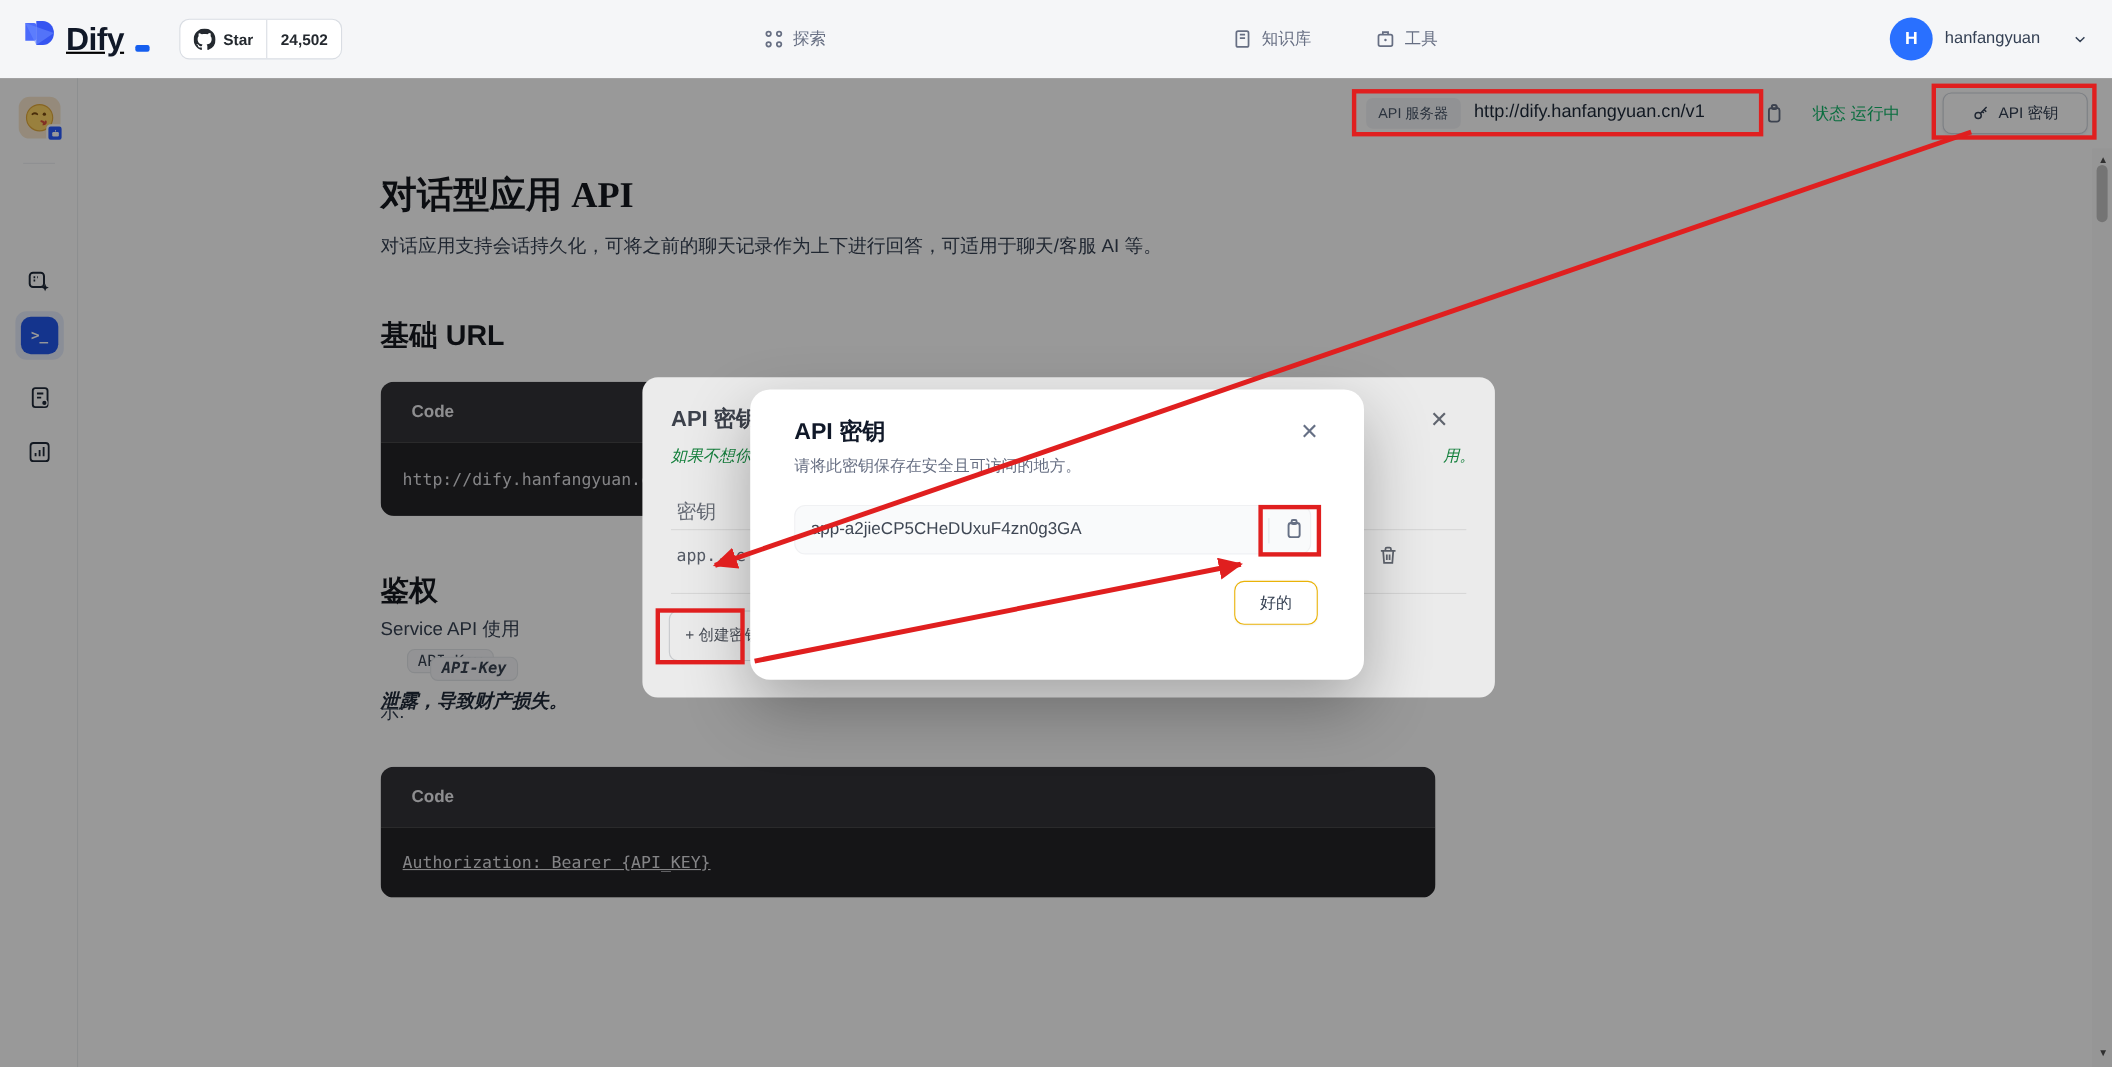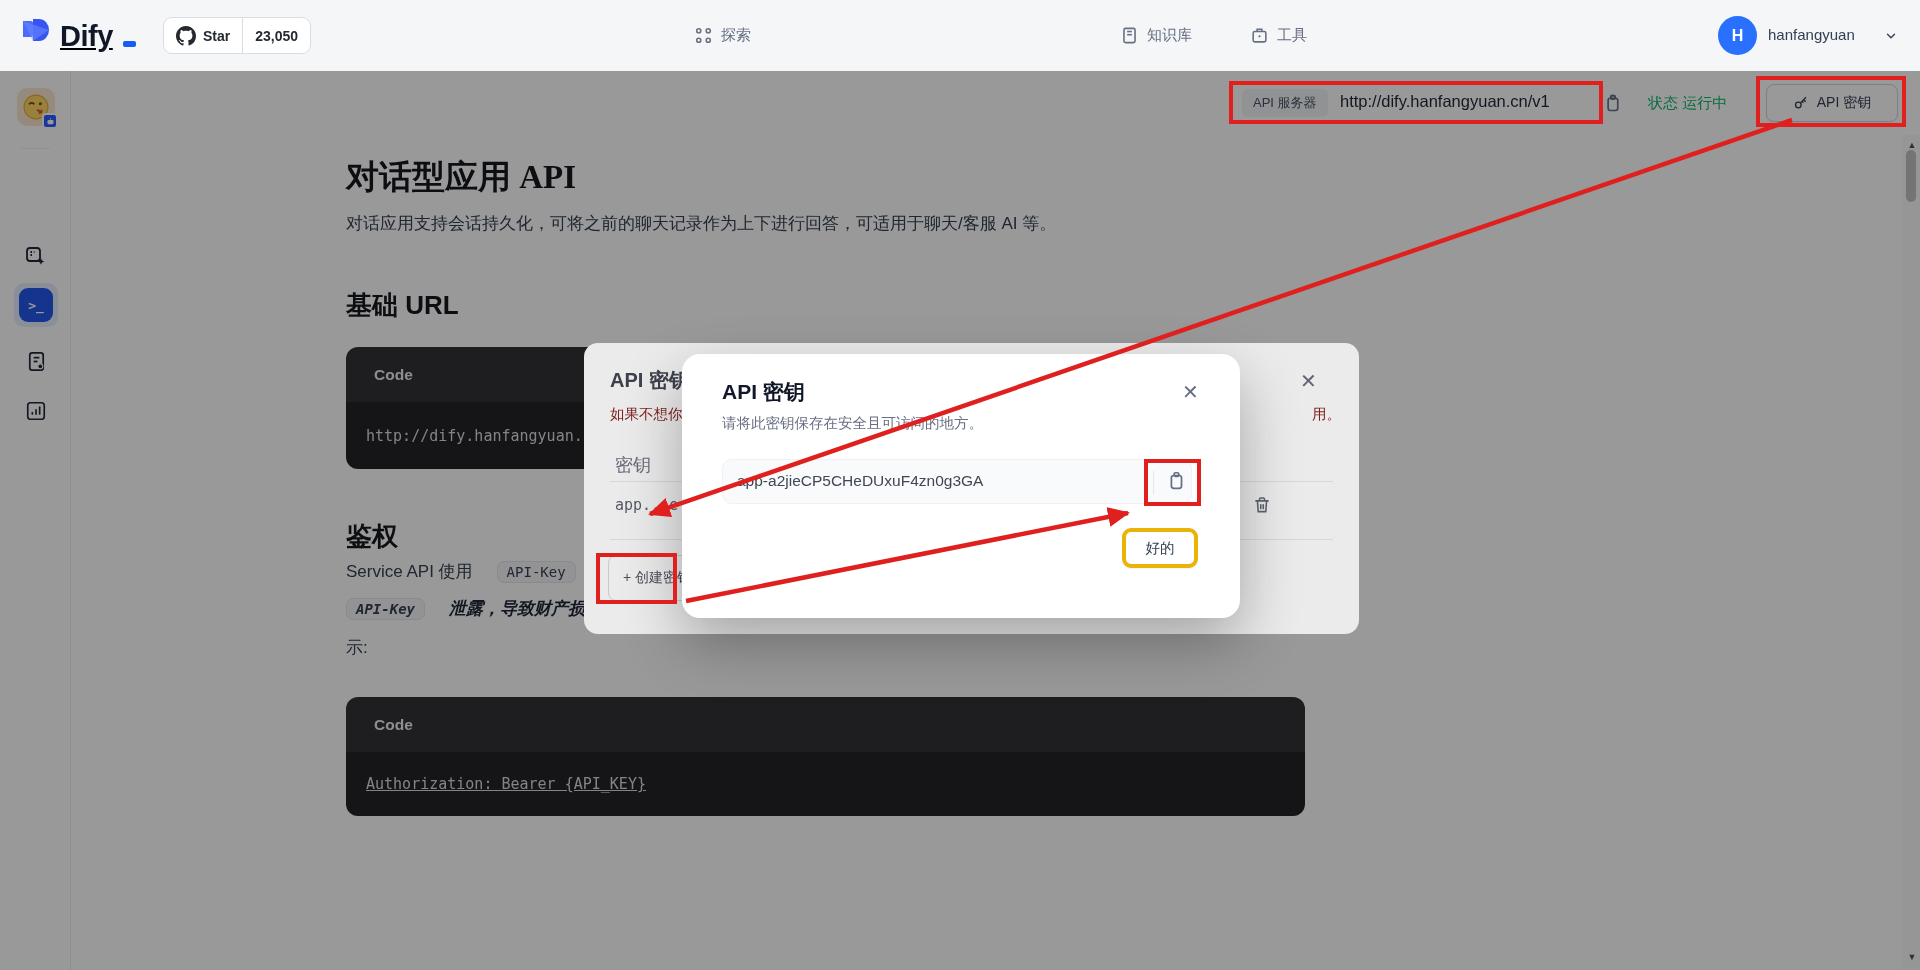--- a/index.html
+++ b/index.html
@@ -40,54 +40,54 @@
   .apikey-btn { position:absolute; left:1695px; top:13px; width:132px; height:38px; background:#fff; border:1px solid #d0d5dd; border-radius:8px; display:flex; align-items:center; justify-content:center; gap:8px; font-size:14px; font-weight:500; color:#344054; cursor:pointer; box-shadow:0 1px 2px rgba(16,24,40,.05); }
 
   
   .doc { position:absolute; left:0; top:0; width:1920px; height:970px; color:#364153; }
   .doc-h1 { position:absolute; left:346px; top:155px; font-size:33px; font-weight:700; color:#15181e;font-family:Liberation Serif, serif; }
   .doc-sub { position:absolute; left:346px; top:212px; font-size:17px; color:#364153; }
   .doc-h2 { position:absolute; left:346px; font-size:26px; font-weight:700; color:#15181e; }
   .codeblock { position:absolute; left:346px; width:959px; border-radius:12px; overflow:hidden; }
   .code-head { height:55px; background:#323237; display:flex; align-items:center; padding-left:28px; font-size:15.5px; font-weight:700; color:#ededf0; }
   .code-body { background:#232327; display:flex; align-items:center; padding-left:20px; font-family:"DejaVu Sans Mono",monospace; font-size:15px; color:#dcdce0; }
-  .auth-line { position:absolute; left:346px; font-size:17px; color:#364153; display:flex; align-items:center; gap:24px; }
+  .auth-line { position:absolute; left:346px; font-size:17px; color:#364153; display:flex; align-items:center; gap:7px;flex-direction:column; }
   .code-pill { font-family:"DejaVu Sans Mono",monospace; font-size:14px; color:#374151; background:#f5f6f8; border:1px solid #e3e6ea; border-radius:7px; padding:2px 9px; }
   .code-pill.it { font-style:italic; font-weight:700; }
   .bold-it { font-weight:700; font-style:italic; color:#1f2937; }
 
   
   .scroll-track { position:absolute; left:1902px; top:135px; width:18px; height:835px; background:#fafafa; }
   .scroll-arrow { position:absolute; left:1905px; width:14px; text-align:center; font-size:9px; color:#505050; }
   .scroll-thumb { position:absolute; left:1906px; top:150px; width:10px; height:52px; border-radius:5px; background:#c2c2c2; }
 
   
   .dim-overlay { position:absolute; left:0; top:71px; width:1920px; height:899px; background:rgba(0,0,0,0.40); z-index:10; }
 
   
   .back-modal { position:absolute; left:584px; top:343px; width:775px; height:291px; background:#ebebeb; border-radius:14px; z-index:11; }
   .bm-title { position:absolute; left:26px; top:24px; font-size:20px; font-weight:700; color:#3c414b; }
-  .bm-desc { position:absolute; top:62px; font-size:14.5px; color:#7f1d1d; }
+  .bm-desc { position:absolute; top:62px; font-size:14.5px; color:#15803d;font-style:italic; }
   .bm-close { position:absolute; left:716px; top:26px; font-size:20px; color:#5f646e; cursor:pointer; }
   .bm-col { position:absolute; left:31px; top:110px; font-size:18px; font-weight:500; color:#666b75; }
   .bm-div { position:absolute; left:26px; width:723px; height:1px; background:#d7d7d7; }
   .bm-row { position:absolute; left:31px; top:153px; font-family:"DejaVu Sans Mono",monospace; font-size:15px; color:#555b66; }
   .bm-trash { position:absolute; left:668px; top:152px; color:#5f646e; cursor:pointer; }
   .bm-create { position:absolute; left:24px; top:212px; width:112px; height:46px; border:1px solid #c7c9cc; border-radius:8px; background:#ebebeb; font-size:14px; color:#4a4f58; display:flex; align-items:center; padding-left:14px; cursor:pointer; white-space:nowrap; overflow:hidden; }
 
   
   .front-modal { position:absolute; left:682px; top:354px; width:558px; height:264px; background:#fff; border-radius:18px; box-shadow:0 24px 60px rgba(0,0,0,.30); z-index:12; }
   .fm-title { position:absolute; left:40px; top:24px; font-size:21px; font-weight:700; color:#101828; }
   .fm-close { position:absolute; left:500px; top:26px; font-size:20px; color:#667085; cursor:pointer; }
   .fm-sub { position:absolute; left:40px; top:60px; font-size:14.5px; color:#676f83; }
   .fm-field { position:absolute; left:40px; top:105px; width:470px; height:45px; background:#f9fafb; border:1px solid #f0f1f3; border-radius:10px; }
   .fm-key { position:absolute; left:14px; top:12px; font-size:15.5px; color:#3f4754; }
   .fm-vdiv { position:absolute; left:430px; top:11px; width:1px; height:23px; background:#e4e7ec; }
   .fm-copy { position:absolute; left:442px; top:10px; color:#667085; cursor:pointer; }
-  .fm-ok { position:absolute; left:440px; top:174px; width:76px; height:40px; background:#fff; border:4px solid #eab308; border-radius:9px; font-size:14.5px; font-weight:500; color:#354052; display:flex; align-items:center; justify-content:center; cursor:pointer; box-shadow:0 1px 2px rgba(16,24,40,.05);text-align:right; }
+  .fm-ok { position:absolute; left:440px; top:174px; width:76px; height:40px; background:#fff; border:1px solid #eab308; border-radius:9px; font-size:14.5px; font-weight:500; color:#354052; display:flex; align-items:center; justify-content:center; cursor:pointer; box-shadow:0 1px 2px rgba(16,24,40,.05);text-align:right; }
 
   
   .red-box { position:absolute; border:4px solid #e01f1f; z-index:40; pointer-events:none; }
   .anno-svg { position:absolute; left:0; top:0; width:1920px; height:970px; z-index:41; pointer-events:none; }
 
   svg.ic { display:block; }
 </style>
 </head>
 <body>
 
@@ -108,21 +108,21 @@
 
     <div class="gh-widget">
       <span class="gh-seg">
         <span>
           <svg class="ic" width="20" height="20" viewBox="0 0 16 16" fill="#24292f">
               <path d="M8 0C3.58 0 0 3.58 0 8c0 3.54 2.29 6.53 5.47 7.59.4.07.55-.17.55-.38 0-.19-.01-.82-.01-1.49-2.01.37-2.53-.49-2.69-.94-.09-.23-.48-.94-.82-1.13-.28-.15-.68-.52-.01-.53.63-.01 1.08.58 1.23.82.72 1.21 1.87.87 2.33.66.07-.52.28-.87.51-1.07-1.78-.2-3.64-.89-3.64-3.95 0-.87.31-1.59.82-2.15-.08-.2-.36-1.02.08-2.12 0 0 .67-.21 2.2.82.64-.18 1.32-.27 2-.27s1.36.09 2 .27c1.53-1.04 2.2-.82 2.2-.82.44 1.1.16 1.92.08 2.12.51.56.82 1.27.82 2.15 0 3.07-1.87 3.75-3.65 3.95.29.25.54.73.54 1.48 0 1.07-.01 1.93-.01 2.2 0 .21.15.46.55.38A8.01 8.01 0 0 0 16 8c0-4.42-3.58-8-8-8z"></path>
             </svg>
         </span>
         <span>Star</span>
       </span>
-      <span class="gh-seg gh-count">23,050</span>
+      <span class="gh-seg gh-count">24,502</span>
     </div>
 
     <div class="nav-item" style="left:694px;">
       <span>
         <svg class="ic" width="19" height="19" viewBox="0 0 24 24" fill="none" stroke="#676f83" stroke-width="2">
             <circle cx="6" cy="6" r="2.6"></circle>
             <circle cx="18" cy="6" r="2.6"></circle>
             <circle cx="6" cy="18" r="2.6"></circle>
             <circle cx="18" cy="18" r="2.6"></circle>
           </svg>

